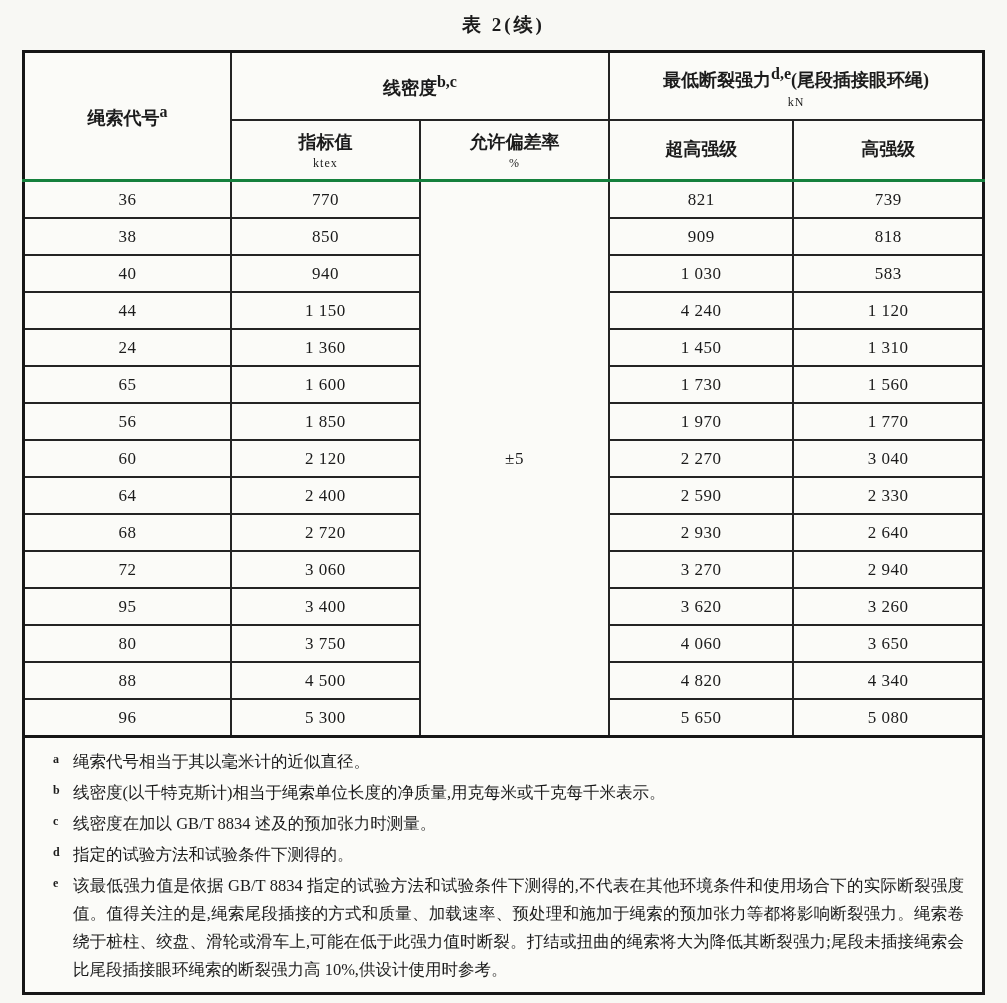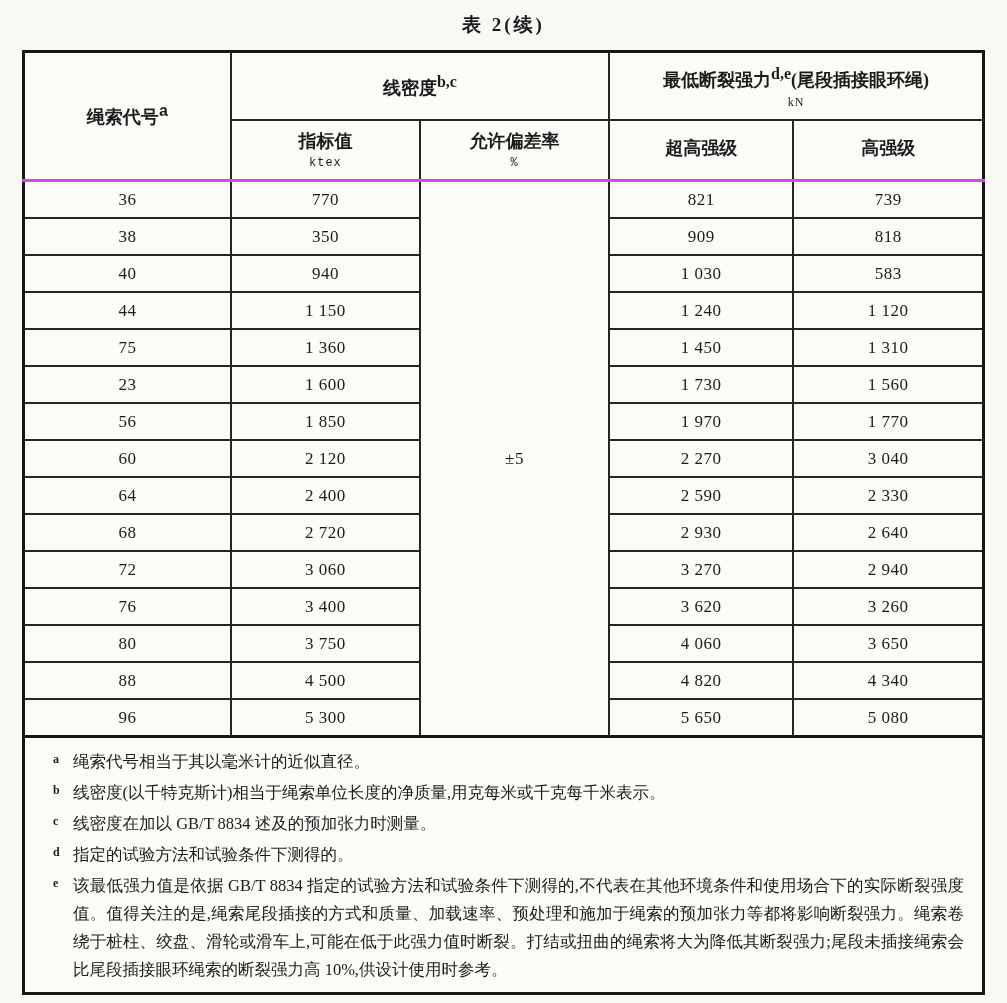--- a/index.html
+++ b/index.html
@@ -31,21 +31,21 @@
   thead th {
     font-size: 18px;
     font-weight: bold;
     text-align: center;
     vertical-align: middle;
     padding: 2px 4px;
     line-height: 1.55;
   }
   tr.group-row th { height: 62px; }
   tr.sub-row th { height: 54px; }
-  thead tr.sub-row th, thead th[rowspan] { border-bottom: 3px solid #d946ef; font-family: Liberation Mono, monospace; }
+  thead tr.sub-row th, thead th[rowspan] { border-bottom: 3px solid #15803d; }
   sup.fn { font-size: 16px; font-weight: bold; letter-spacing: 0; }
   .unit { font-weight: normal; font-size: 12px; line-height: 1.25; letter-spacing: 1px; }
   tbody.data td {
     height: 35px;
     text-align: center;
     vertical-align: middle;
     font-size: 17px;
     letter-spacing: 0.5px;
     padding: 0 2px;
   }
@@ -111,44 +111,44 @@
   <tbody class="data" id="table-body">
       <tr>
         <td>36</td>
         <td>770</td>
         <td class="dev-cell" rowspan="15">±5</td>
         <td>821</td>
         <td>739</td>
       </tr>
       <tr>
         <td>38</td>
-        <td>350</td>
+        <td>850</td>
         <td>909</td>
         <td>818</td>
       </tr>
       <tr>
         <td>40</td>
         <td>940</td>
         <td>1 030</td>
         <td>583</td>
       </tr>
       <tr>
         <td>44</td>
         <td>1 150</td>
-        <td>1 240</td>
+        <td>4 240</td>
         <td>1 120</td>
       </tr>
       <tr>
-        <td>75</td>
+        <td>24</td>
         <td>1 360</td>
         <td>1 450</td>
         <td>1 310</td>
       </tr>
       <tr>
-        <td>23</td>
+        <td>65</td>
         <td>1 600</td>
         <td>1 730</td>
         <td>1 560</td>
       </tr>
       <tr>
         <td>56</td>
         <td>1 850</td>
         <td>1 970</td>
         <td>1 770</td>
       </tr>
@@ -170,21 +170,21 @@
         <td>2 930</td>
         <td>2 640</td>
       </tr>
       <tr>
         <td>72</td>
         <td>3 060</td>
         <td>3 270</td>
         <td>2 940</td>
       </tr>
       <tr>
-        <td>76</td>
+        <td>95</td>
         <td>3 400</td>
         <td>3 620</td>
         <td>3 260</td>
       </tr>
       <tr>
         <td>80</td>
         <td>3 750</td>
         <td>4 060</td>
         <td>3 650</td>
       </tr>

